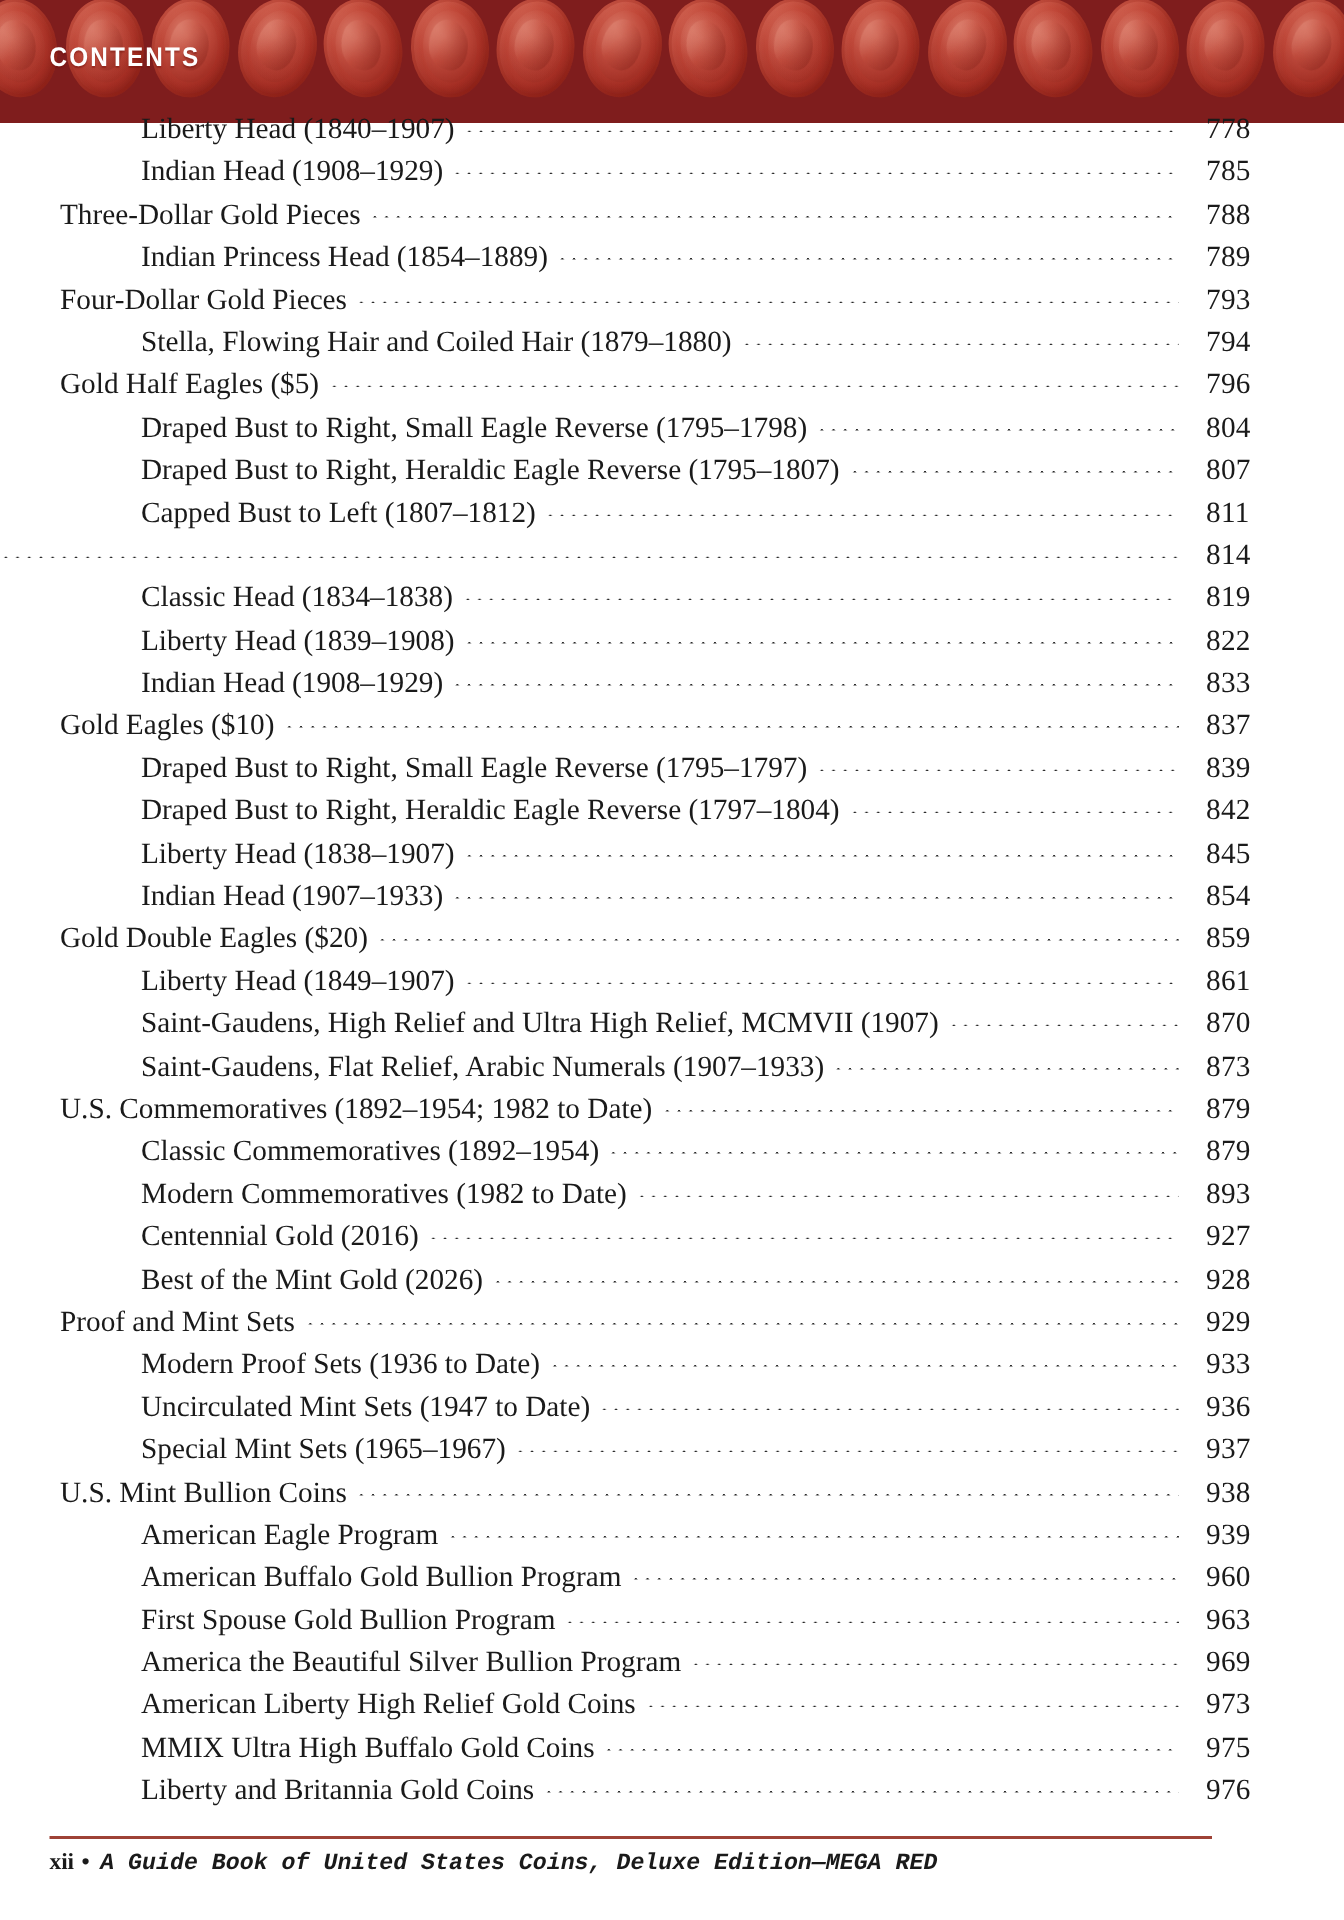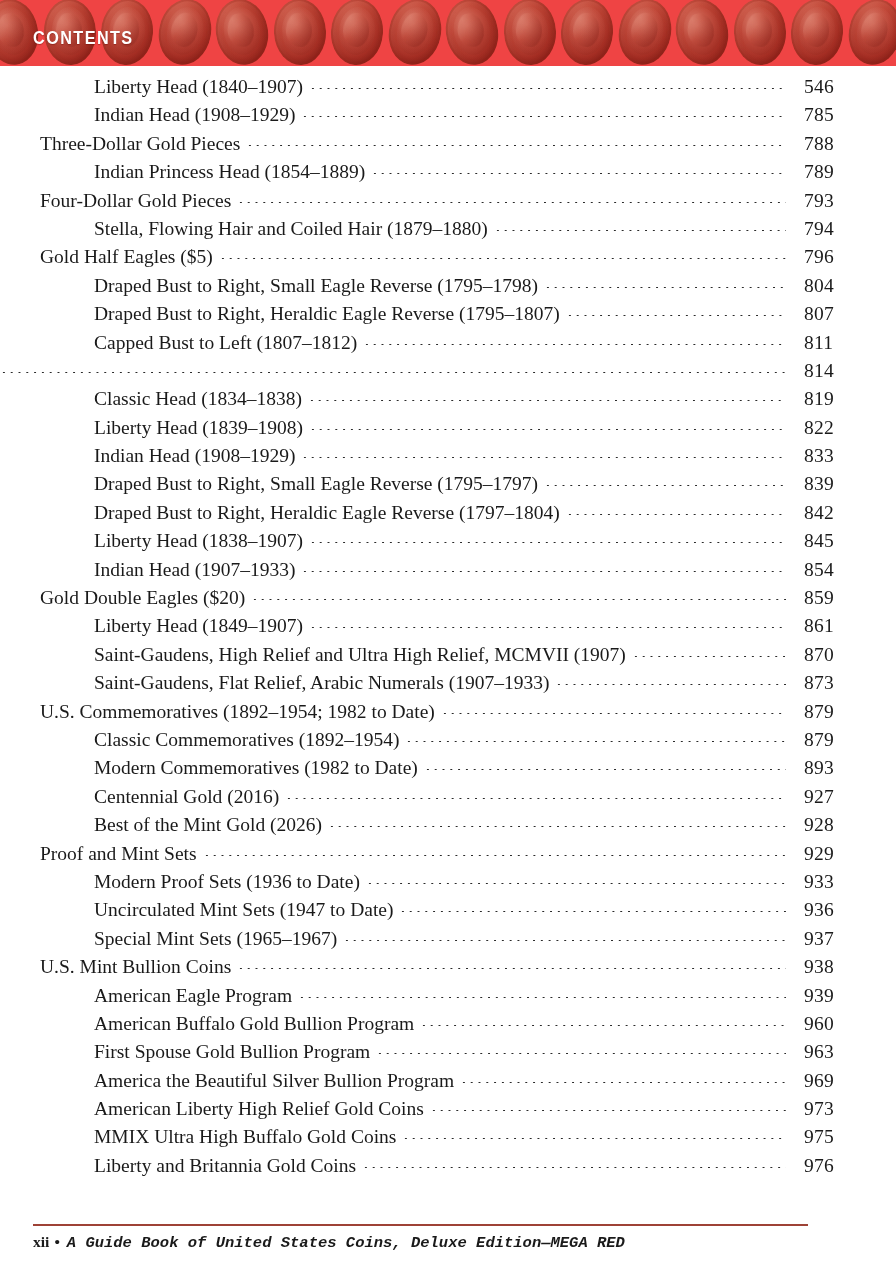--- a/index.html
+++ b/index.html
@@ -14,22 +14,22 @@
     overflow: hidden;
     font-family: "Liberation Serif", "DejaVu Serif", serif;
     color: #1a1a1a;
   }
 
   
   .banner {
     position: absolute;
     top: 0; left: 0;
     width: 896px;
-    height: 66px;
-    background: #ef4444;
+    height: 82px;
+    background: #7f1d1d;
     overflow: hidden;
   }
   .banner-coins {
     position: absolute;
     top: -2px; left: -14px;
     width: 930px;
     height: 70px;
   }
   .coin {
     position: absolute;
@@ -174,21 +174,21 @@
       <div class="coin" style="left: 805px; transform: rotate(4deg);"></div>
       <div class="coin" style="left: 862.5px; transform: rotate(11deg);"></div>
     </div>
   <div class="banner-title">CONTENTS</div>
 </div>
 
 <div class="toc">
     <div class="toc-row level-1">
       <span class="label">Liberty Head (1840–1907)</span>
       <span class="leader"></span>
-      <span class="page">546</span>
+      <span class="page">778</span>
     </div>
     <div class="toc-row level-1">
       <span class="label">Indian Head (1908–1929)</span>
       <span class="leader"></span>
       <span class="page">785</span>
     </div>
     <div class="toc-row level-0">
       <span class="label">Three-Dollar Gold Pieces</span>
       <span class="leader"></span>
       <span class="page">788</span>
@@ -239,20 +239,25 @@
     </div>
     <div class="toc-row level-1">
       <span class="label">Liberty Head (1839–1908)</span>
       <span class="leader"></span>
       <span class="page">822</span>
     </div>
     <div class="toc-row level-1">
       <span class="label">Indian Head (1908–1929)</span>
       <span class="leader"></span>
       <span class="page">833</span>
+    </div>
+    <div class="toc-row level-0">
+      <span class="label">Gold Eagles ($10)</span>
+      <span class="leader"></span>
+      <span class="page">837</span>
     </div>
     <div class="toc-row level-1">
       <span class="label">Draped Bust to Right, Small Eagle Reverse (1795–1797)</span>
       <span class="leader"></span>
       <span class="page">839</span>
     </div>
     <div class="toc-row level-1">
       <span class="label">Draped Bust to Right, Heraldic Eagle Reverse (1797–1804)</span>
       <span class="leader"></span>
       <span class="page">842</span>

